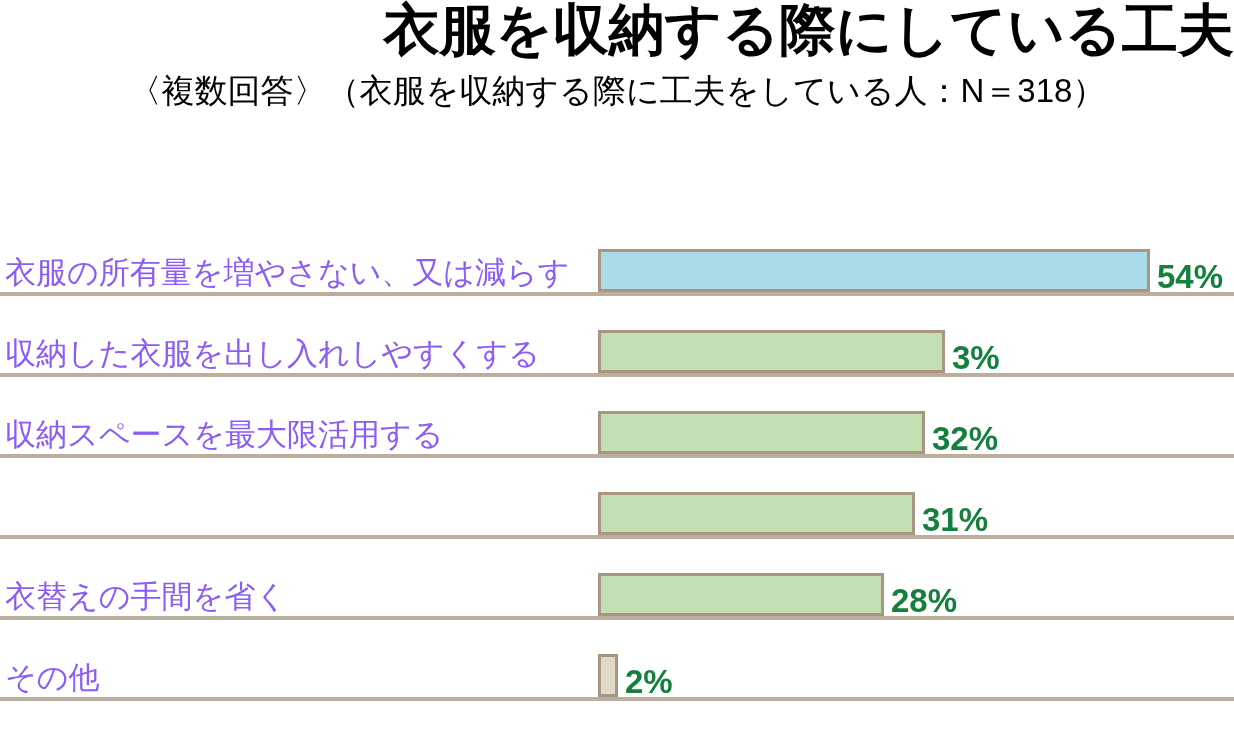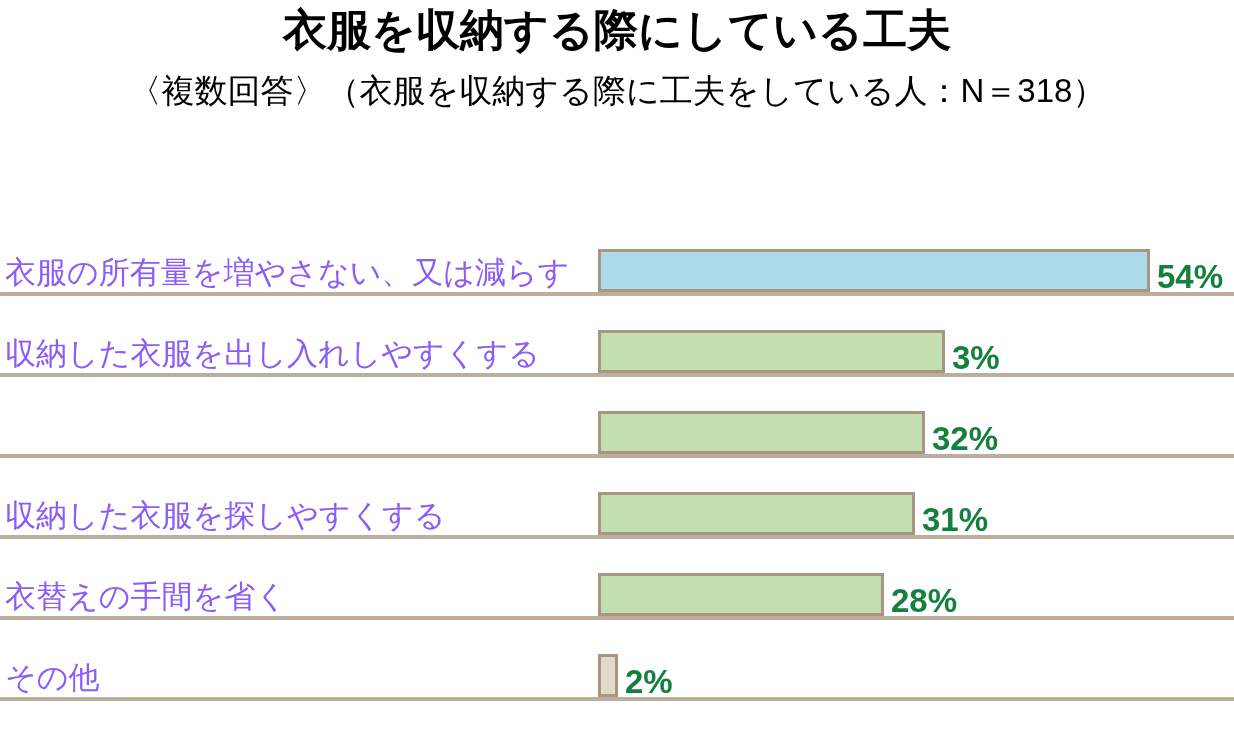--- a/index.html
+++ b/index.html
@@ -25,27 +25,28 @@
 
   
   .title-block {
     position: absolute;
     left: 0;
     top: 0;
     width: 1234px;
     text-align: center;
   }
   .chart-title {
-    font-size: 44px;
+    font-size: 56px;
     font-weight: bold;
     line-height: 56px;
     letter-spacing: 0px;
     margin: 0;
     padding-top: 2px;
     white-space: nowrap;
+    text-align: right;
   }
   .chart-subtitle {
     font-size: 33px;
     font-weight: normal;
     line-height: 46px;
     margin: 0;
     padding-top: 10px;
     white-space: nowrap;
   }
 
@@ -135,28 +136,28 @@
       <div class="bar-row" style="top: 81px;">
         <div class="row-rule" style="background: rgb(188, 174, 158);"></div>
         <div class="cat-label">収納した衣服を出し入れしやすくする</div>
         <div class="bar-wrap">
           <div class="bar" style="width: 347px; background: rgb(195, 223, 178); border-color: rgb(168, 150, 130);"></div>
           <div class="bar-value" style="left: 347px;">3%</div>
         </div>
       </div>
       <div class="bar-row" style="top: 162px;">
         <div class="row-rule" style="background: rgb(188, 174, 158);"></div>
+        <div class="cat-label">収納スペースを最大限活用する</div>
         <div class="bar-wrap">
           <div class="bar" style="width: 327px; background: rgb(195, 223, 178); border-color: rgb(168, 150, 130);"></div>
           <div class="bar-value" style="left: 327px;">32%</div>
         </div>
       </div>
       <div class="bar-row" style="top: 243px;">
         <div class="row-rule" style="background: rgb(188, 174, 158);"></div>
-        <div class="cat-label">収納した衣服を探しやすくする</div>
         <div class="bar-wrap">
           <div class="bar" style="width: 317px; background: rgb(195, 223, 178); border-color: rgb(168, 150, 130);"></div>
           <div class="bar-value" style="left: 317px; text-align: center;">31%</div>
         </div>
       </div>
       <div class="bar-row" style="top: 324px;">
         <div class="row-rule" style="background: rgb(188, 174, 158);"></div>
         <div class="cat-label">衣替えの手間を省く</div>
         <div class="bar-wrap">
           <div class="bar" style="width: 286px; background: rgb(195, 223, 178); border-color: rgb(168, 150, 130);"></div>

